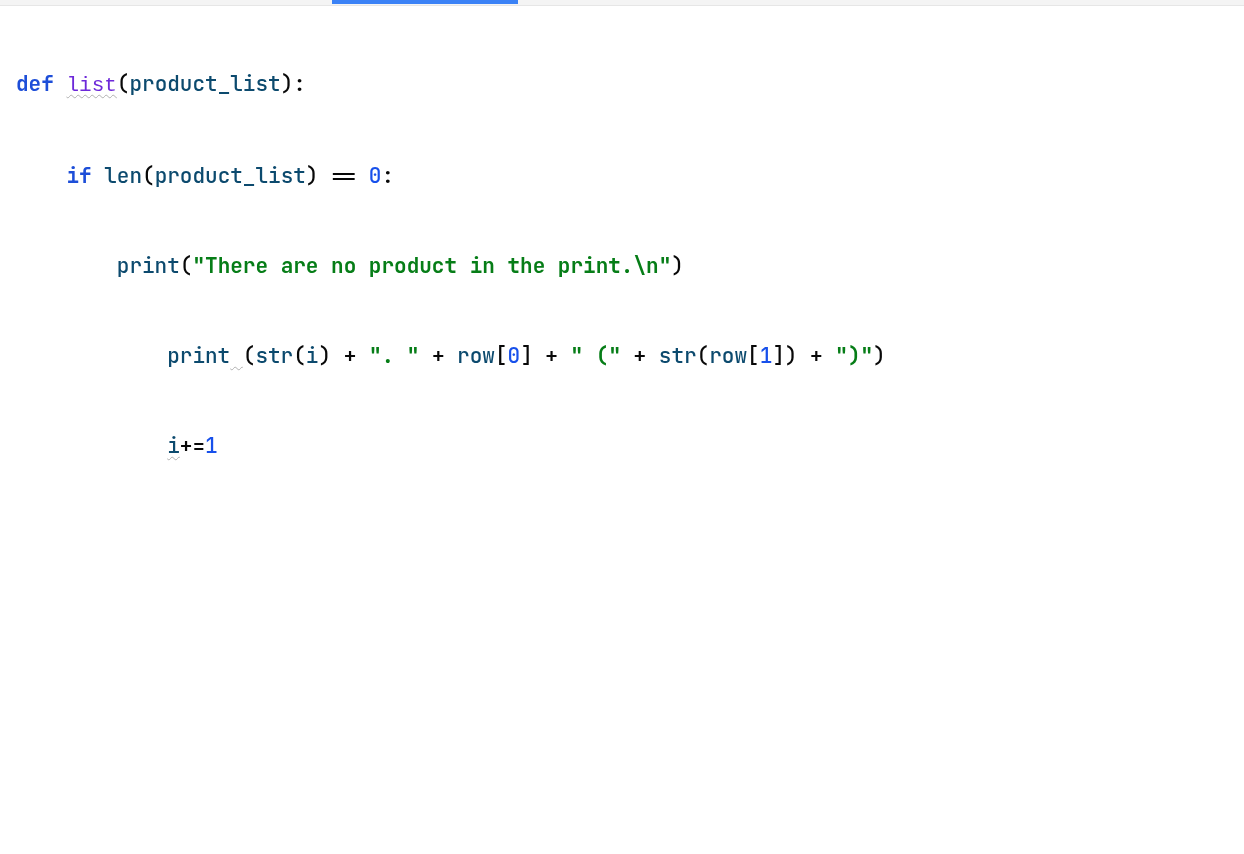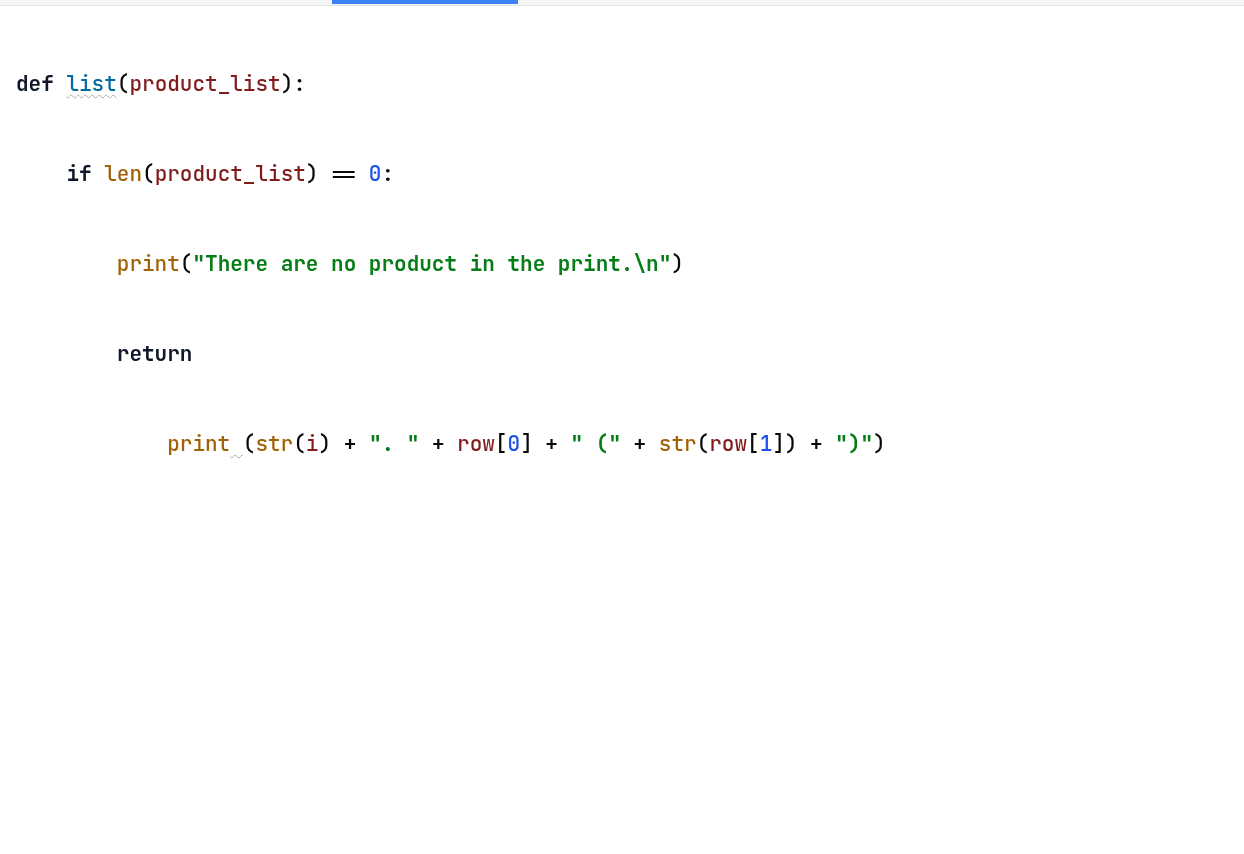--- a/index.html
+++ b/index.html
@@ -26,43 +26,43 @@
   }
   .code-area {
     padding: 10px 16px 10px 16px;
     font-size: 21px;
     line-height: 45px;
     white-space: pre;
     color: #080808;
     letter-spacing: 0px;
     font-weight: 500;
   }
-  .kw   { color: #0f172a; font-weight: bold; }    
-  .fn   { color: #0369a1; }                        
-  .id   { color: #7f1d1d; }                        
-  .builtin { color: #a16207; }                     
+  .kw   { color: #1d4ed8; font-weight: bold; }    
+  .fn   { color: #6d28d9; font-family: Liberation Mono, monospace; }                        
+  .id   { color: #0c4a6e; }                        
+  .builtin { color: #0c4a6e; }                     
   .num  { color: #1750eb; }                        
   .str  { color: #067d17; font-weight: bold; }                        
   .op   { color: #080808; }                        
   .paren{ color: #080808; }                      
   .wavy { text-decoration: underline wavy rgba(160,160,160,0.8); text-decoration-thickness:1px; text-underline-offset:3px;}
 </style>
 </head>
 <body>
 
 <div class="top-bar">
   <div class="progress"></div>
 </div>
 
 <div class="code-area">
 <div><span class="kw">def</span> <span class="fn wavy">list</span><span class="paren">(</span><span class="id">product_list</span><span class="paren">)</span><span class="op">:</span></div>
 <div><span>    </span><span class="kw">if</span> <span class="builtin">len</span><span class="paren">(</span><span class="id">product_list</span><span class="paren">)</span><span class="op"> == </span><span class="num">0</span><span class="op">:</span></div>
 <div><span>        </span><span class="builtin">print</span><span class="paren">(</span><span class="str">"</span><span class="str">There are no product in the print.</span><span class="str">\n</span><span class="str">"</span><span class="paren">)</span></div>
-<div><span>        </span><span class="kw">return</span></div>
 <div><span>            </span><span class="builtin">print</span><span class="wavy"> </span><span class="paren">(</span><span class="builtin">str</span><span class="paren">(</span><span class="id">i</span><span class="paren">)</span><span class="op"> + </span><span class="str">"</span><span class="str">. </span><span class="str">"</span><span class="op"> + </span><span class="id">row</span><span class="paren">[</span><span class="num">0</span><span class="paren">]</span><span class="op"> + </span><span class="str">"</span><span class="str"> (</span><span class="str">"</span><span class="op"> + </span><span class="builtin">str</span><span class="paren">(</span><span class="id">row</span><span class="paren">[</span><span class="num">1</span><span class="paren">]</span><span class="paren">)</span><span class="op"> + </span><span class="str">"</span><span class="str">)</span><span class="str">"</span><span class="paren">)</span></div>
+<div><span>            </span><span class="id wavy">i</span><span class="op">+=</span><span class="num">1</span></div>
 
 
 
 
 
 
 
 
 
 

